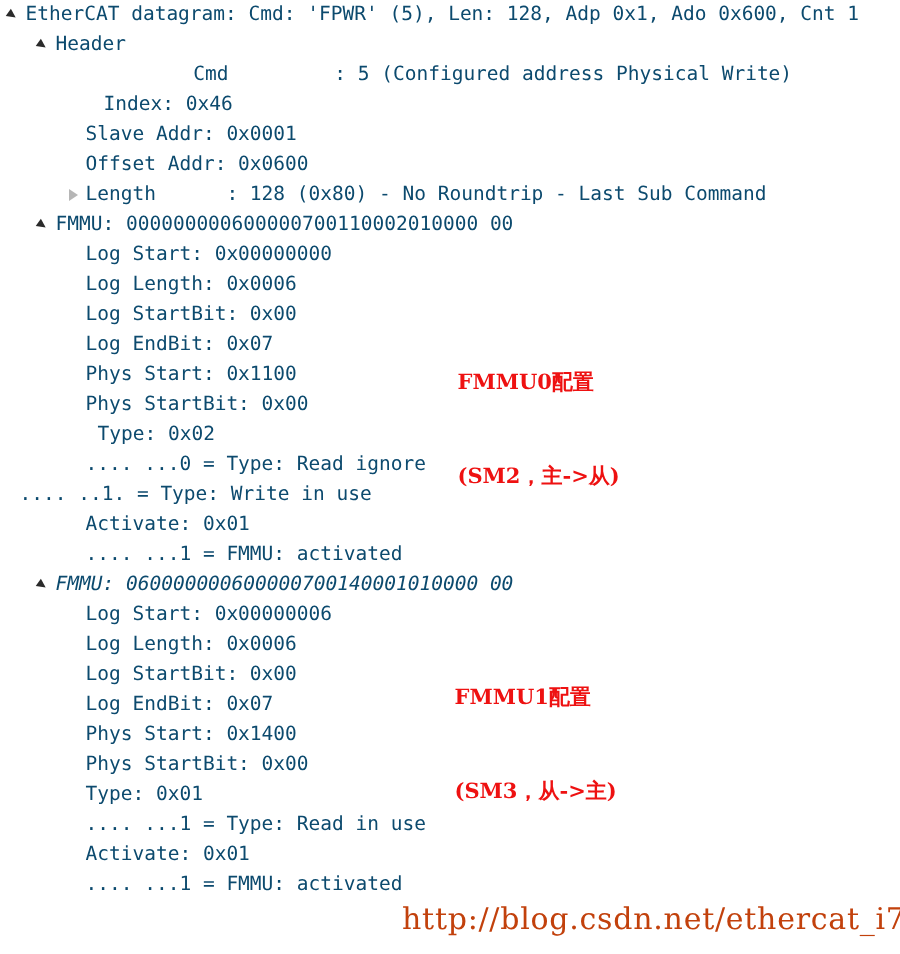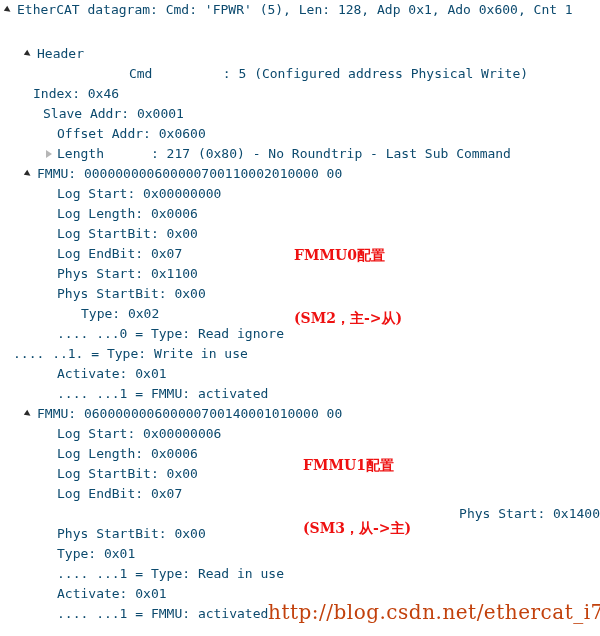--- a/index.html
+++ b/index.html
@@ -73,64 +73,64 @@
   
   .annotation {
     position: absolute;
     color: #ee1111;
     font-family: "DejaVu Serif", "Liberation Serif", serif;
     font-weight: bold;
     font-size: 14px;
     line-height: 21px;
     white-space: pre;
   }
-  #annot-0 { left: 294px; top: 203px; }
+  #annot-0 { left: 305px; top: 203px; }
   #annot-1 { left: 303px; top: 413px; }
 
   
   #watermark {
     position: absolute;
     left: 268px;
     top: 600px;
     color: #c2410c;
     font-family: "DejaVu Serif", "Liberation Serif", serif;
     font-size: 20px;
     letter-spacing: 0.5px;
     white-space: pre;
   }
 </style>
 </head>
 <body>
 
 <div id="tree">
     <div class="row" style="padding-left: 4px;"><span class="twisty tw-open"></span><span class="label">EtherCAT datagram: Cmd: 'FPWR' (5), Len: 128, Adp 0x1, Ado 0x600, Cnt 1</span></div>
-    <div class="row" style="padding-left: 24px; margin-top: 24px;"><span class="twisty tw-open"></span><span class="label">Header</span></div>
+    <div class="row" style="padding-left: 24px;"><span class="twisty tw-open"></span><span class="label">Header</span></div>
     <div class="row" style="padding-left: 44px; text-align: center;"><span class="twisty tw-none"></span><span class="label">Cmd         : 5 (Configured address Physical Write)</span></div>
-    <div class="row" style="padding-left: 20px;"><span class="twisty tw-none"></span><span class="label">Index: 0x46</span></div>
-    <div class="row" style="padding-left: 30px; text-decoration: underline;"><span class="twisty tw-none"></span><span class="label">Slave Addr: 0x0001</span></div>
+    <div class="row" style="padding-left: 56px;"><span class="twisty tw-none"></span><span class="label">Index: 0x46</span></div>
+    <div class="row" style="padding-left: 44px; text-decoration: underline;"><span class="twisty tw-none"></span><span class="label">Slave Addr: 0x0001</span></div>
     <div class="row" style="padding-left: 44px;"><span class="twisty tw-none"></span><span class="label">Offset Addr: 0x0600</span></div>
-    <div class="row" style="padding-left: 44px;"><span class="twisty tw-closed"></span><span class="label">Length      : 217 (0x80) - No Roundtrip - Last Sub Command</span></div>
+    <div class="row" style="padding-left: 44px;"><span class="twisty tw-closed"></span><span class="label">Length      : 128 (0x80) - No Roundtrip - Last Sub Command</span></div>
     <div class="row" style="padding-left: 24px;"><span class="twisty tw-open"></span><span class="label">FMMU: 000000000600000700110002010000 00</span></div>
     <div class="row" style="padding-left: 44px;"><span class="twisty tw-none"></span><span class="label">Log Start: 0x00000000</span></div>
     <div class="row" style="padding-left: 44px;"><span class="twisty tw-none"></span><span class="label">Log Length: 0x0006</span></div>
     <div class="row" style="padding-left: 44px;"><span class="twisty tw-none"></span><span class="label">Log StartBit: 0x00</span></div>
     <div class="row" style="padding-left: 44px;"><span class="twisty tw-none"></span><span class="label">Log EndBit: 0x07</span></div>
     <div class="row" style="padding-left: 44px;"><span class="twisty tw-none"></span><span class="label">Phys Start: 0x1100</span></div>
     <div class="row" style="padding-left: 44px;"><span class="twisty tw-none"></span><span class="label">Phys StartBit: 0x00</span></div>
-    <div class="row" style="padding-left: 68px;"><span class="twisty tw-none"></span><span class="label">Type: 0x02</span></div>
+    <div class="row" style="padding-left: 52px;"><span class="twisty tw-none"></span><span class="label">Type: 0x02</span></div>
     <div class="row" style="padding-left: 44px;"><span class="twisty tw-none"></span><span class="label">.... ...0 = Type: Read ignore</span></div>
     <div class="row" style=""><span class="twisty tw-none"></span><span class="label">.... ..1. = Type: Write in use</span></div>
     <div class="row" style="padding-left: 44px;"><span class="twisty tw-none"></span><span class="label">Activate: 0x01</span></div>
     <div class="row" style="padding-left: 44px;"><span class="twisty tw-none"></span><span class="label">.... ...1 = FMMU: activated</span></div>
-    <div class="row" style="padding-left: 24px;"><span class="twisty tw-open"></span><span class="label">FMMU: 060000000600000700140001010000 00</span></div>
+    <div class="row" style="padding-left: 24px; font-style: italic;"><span class="twisty tw-open"></span><span class="label">FMMU: 060000000600000700140001010000 00</span></div>
     <div class="row" style="padding-left: 44px;"><span class="twisty tw-none"></span><span class="label">Log Start: 0x00000006</span></div>
     <div class="row" style="padding-left: 44px;"><span class="twisty tw-none"></span><span class="label">Log Length: 0x0006</span></div>
     <div class="row" style="padding-left: 44px;"><span class="twisty tw-none"></span><span class="label">Log StartBit: 0x00</span></div>
     <div class="row" style="padding-left: 44px;"><span class="twisty tw-none"></span><span class="label">Log EndBit: 0x07</span></div>
-    <div class="row" style="padding-left: 44px; text-align: right;"><span class="twisty tw-none"></span><span class="label">Phys Start: 0x1400</span></div>
+    <div class="row" style="padding-left: 44px;"><span class="twisty tw-none"></span><span class="label">Phys Start: 0x1400</span></div>
     <div class="row" style="padding-left: 44px;"><span class="twisty tw-none"></span><span class="label">Phys StartBit: 0x00</span></div>
     <div class="row" style="padding-left: 44px;"><span class="twisty tw-none"></span><span class="label">Type: 0x01</span></div>
     <div class="row" style="padding-left: 44px;"><span class="twisty tw-none"></span><span class="label">.... ...1 = Type: Read in use</span></div>
     <div class="row" style="padding-left: 44px;"><span class="twisty tw-none"></span><span class="label">Activate: 0x01</span></div>
     <div class="row" style="padding-left: 44px;"><span class="twisty tw-none"></span><span class="label">.... ...1 = FMMU: activated</span></div>
   </div>
 
 <div class="annotation" id="annot-0">
   <div>FMMU0配置</div>
   <div>(SM2，主-&gt;从)</div>

